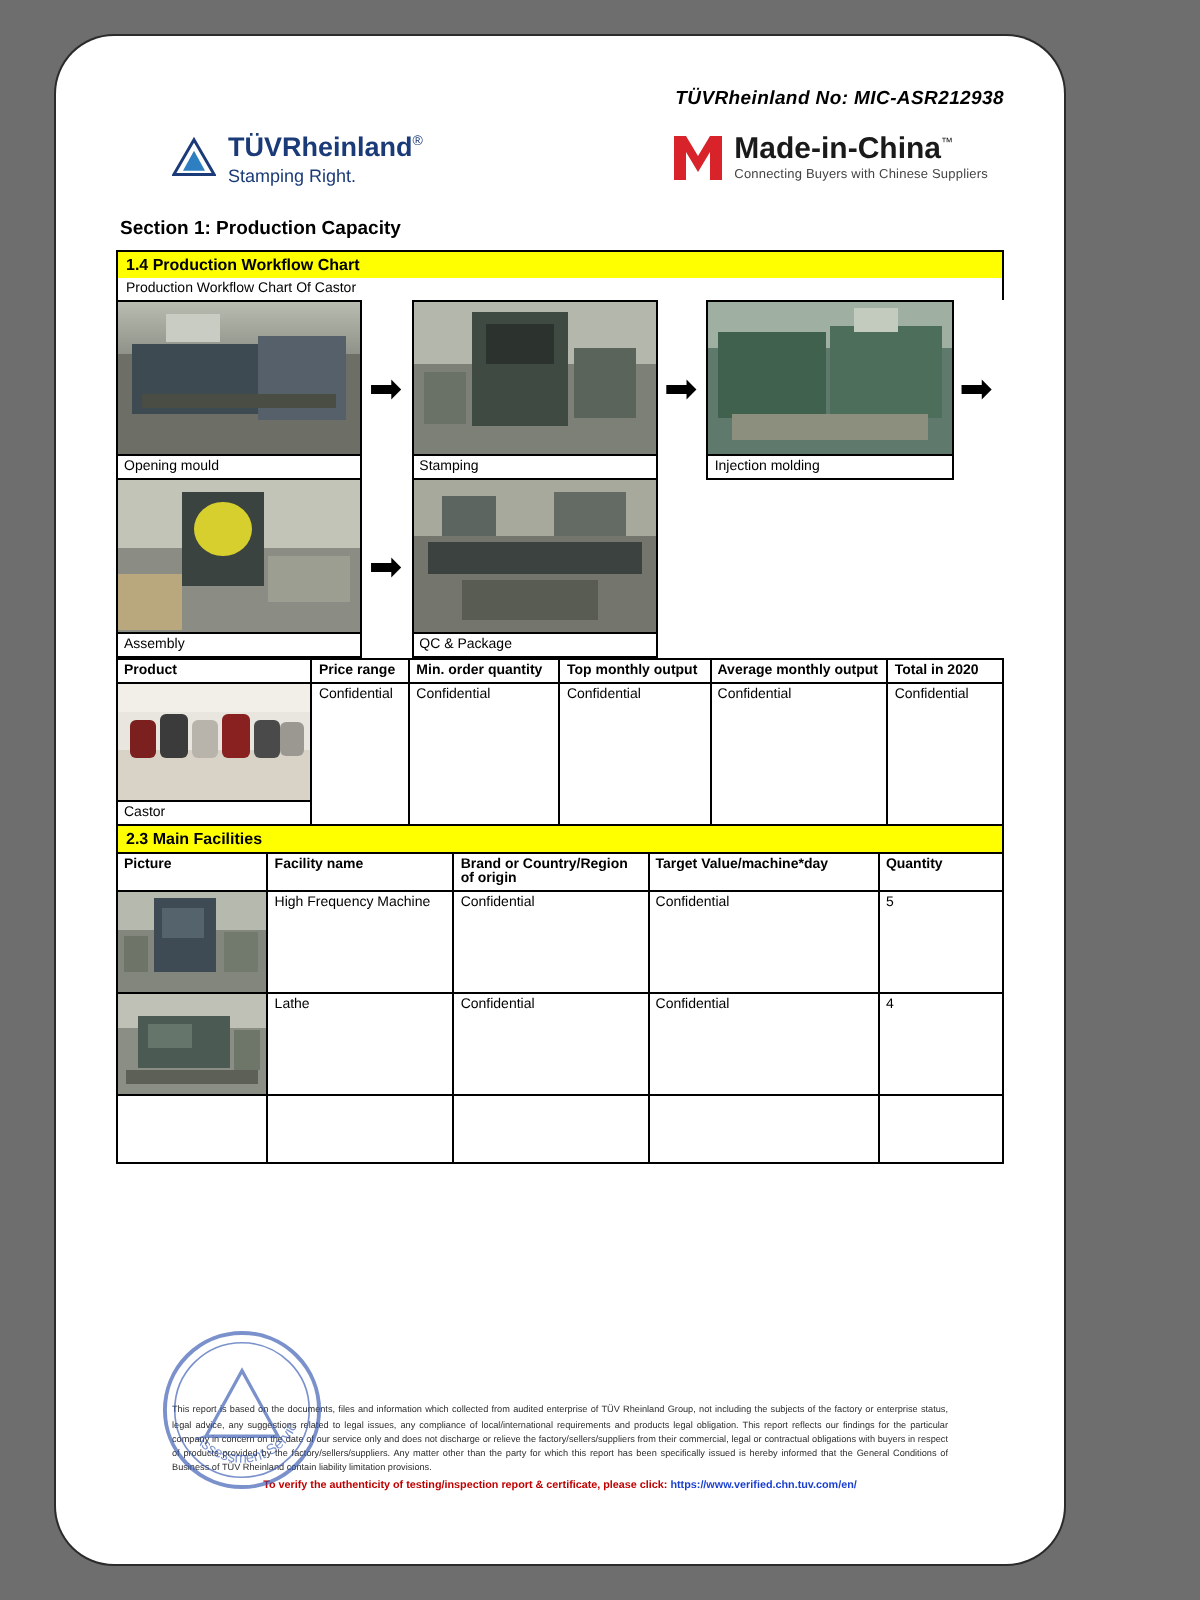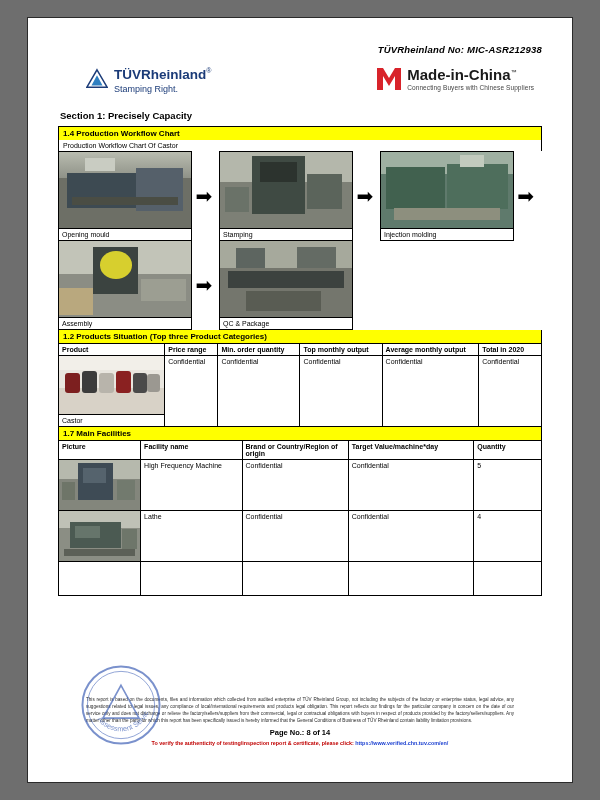--- a/index.html
+++ b/index.html
@@ -5,23 +5,24 @@
   * { box-sizing: border-box; }
   html, body {
     margin: 0; padding: 0;
     width: 600px; height: 800px;
     background: #6e6e6e;
     font-family: "Liberation Sans", sans-serif;
   }
   .page-frame {
     position: absolute;
     left: 28px; top: 18px;
-    width: 544px; height: 764px;
+    width: 504px; height: 764px;
     background: #ffffff;
     box-shadow: 0 0 0 1px #2b2b2b;
+    border-radius: 29px;
   }
   .page {
     position: absolute;
     left: 0; top: 0; right: 0; bottom: 0;
     padding: 26px 30px 10px 30px;
     overflow: hidden;
   }
   
   .report-no {
     text-align: right;
@@ -157,21 +158,21 @@
         <svg class="mic-mark" viewBox="0 0 26 24">
           <path d="M1 23 L1 1 L7 1 L13 11 L19 1 L25 1 L25 23 L19 23 L19 9 L13 19 L7 9 L7 23 Z" fill="#d8232a"></path>
         </svg>
         <div class="mic-text">
           <div class="mic-name"><span>Made-in-China</span><sup>™</sup></div>
           <div class="mic-tag">Connecting Buyers with Chinese Suppliers</div>
         </div>
       </div>
     </div>
 
-    <div class="section-title">Section 1: Precisely Capacity</div>
+    <div class="section-title">Section 1: Production Capacity</div>
 
     <div class="band">1.4 Production Workflow Chart</div>
     <div class="sub-label">Production Workflow Chart Of Castor</div>
     <table class="grid">
       <colgroup>
         <col style="width:29%">
           <col style="width:6%">
           <col style="width:29%">
           <col style="width:6%">
           <col style="width:29%">
@@ -240,21 +241,20 @@
           </div>
           <div class="wf-cap">QC &amp; Package</div>
         </td>
         <td class="blank-cell"></td>
         <td class="blank-cell"></td>
         <td class="blank-cell"></td>
       </tr>
     </tbody>
       </table>
 
-    <div class="band" style="border-top:none;">1.2 Products Situation (Top three Product Categories)</div>
     <table class="grid">
       <colgroup>
         <col style="width:22%">
           <col style="width:11%">
           <col style="width:17%">
           <col style="width:17%">
           <col style="width:20%">
           <col style="width:13%">
       </colgroup>
       <tbody>
@@ -282,21 +282,21 @@
         </td>
         <td>Confidential</td>
         <td>Confidential</td>
         <td>Confidential</td>
         <td>Confidential</td>
         <td>Confidential</td>
       </tr>
     </tbody>
       </table>
 
-    <div class="band" style="border-top:none;">1.7 Main Facilities</div>
+    <div class="band" style="border-top:none;">2.3 Main Facilities</div>
     <table class="grid">
       <colgroup>
         <col style="width:17%">
           <col style="width:21%">
           <col style="width:22%">
           <col style="width:26%">
           <col style="width:14%">
       </colgroup>
       <tbody>
           <tr>
@@ -343,21 +343,20 @@
         <td></td>
         <td></td>
         <td></td>
         <td></td>
       </tr>
     </tbody>
       </table>
 
     <div class="footer">
       <div class="disclaimer">This report is based on the documents, files and information which collected from audited enterprise of TÜV Rheinland Group, not including the subjects of the factory or enterprise status, legal advice, any suggestions related to legal issues, any compliance of local/international requirements and products legal obligation. This report reflects our findings for the particular company in concern on the date of our service only and does not discharge or relieve the factory/sellers/suppliers from their commercial, legal or contractual obligations with buyers in respect of products provided by the factory/sellers/suppliers. Any matter other than the party for which this report has been specifically issued is hereby informed that the General Conditions of Business of TÜV Rheinland contain liability limitation provisions.</div>
-      <div class="page-no">Page No.: 8 of 14</div>
       <div class="verify-line">
         <span>To verify the authenticity of testing/inspection report &amp; certificate, please click:</span>
         <a href="#">https://www.verified.chn.tuv.com/en/</a>
       </div>
     </div>
 
     <svg class="stamp" viewBox="0 0 100 100">
       <circle cx="50" cy="50" r="47" fill="none" stroke="#2a4fae" stroke-width="2.4"></circle>
       <circle cx="50" cy="50" r="41" fill="none" stroke="#2a4fae" stroke-width="1"></circle>
       <polygon points="50,26 72,66 28,66" fill="none" stroke="#2a4fae" stroke-width="2"></polygon>

